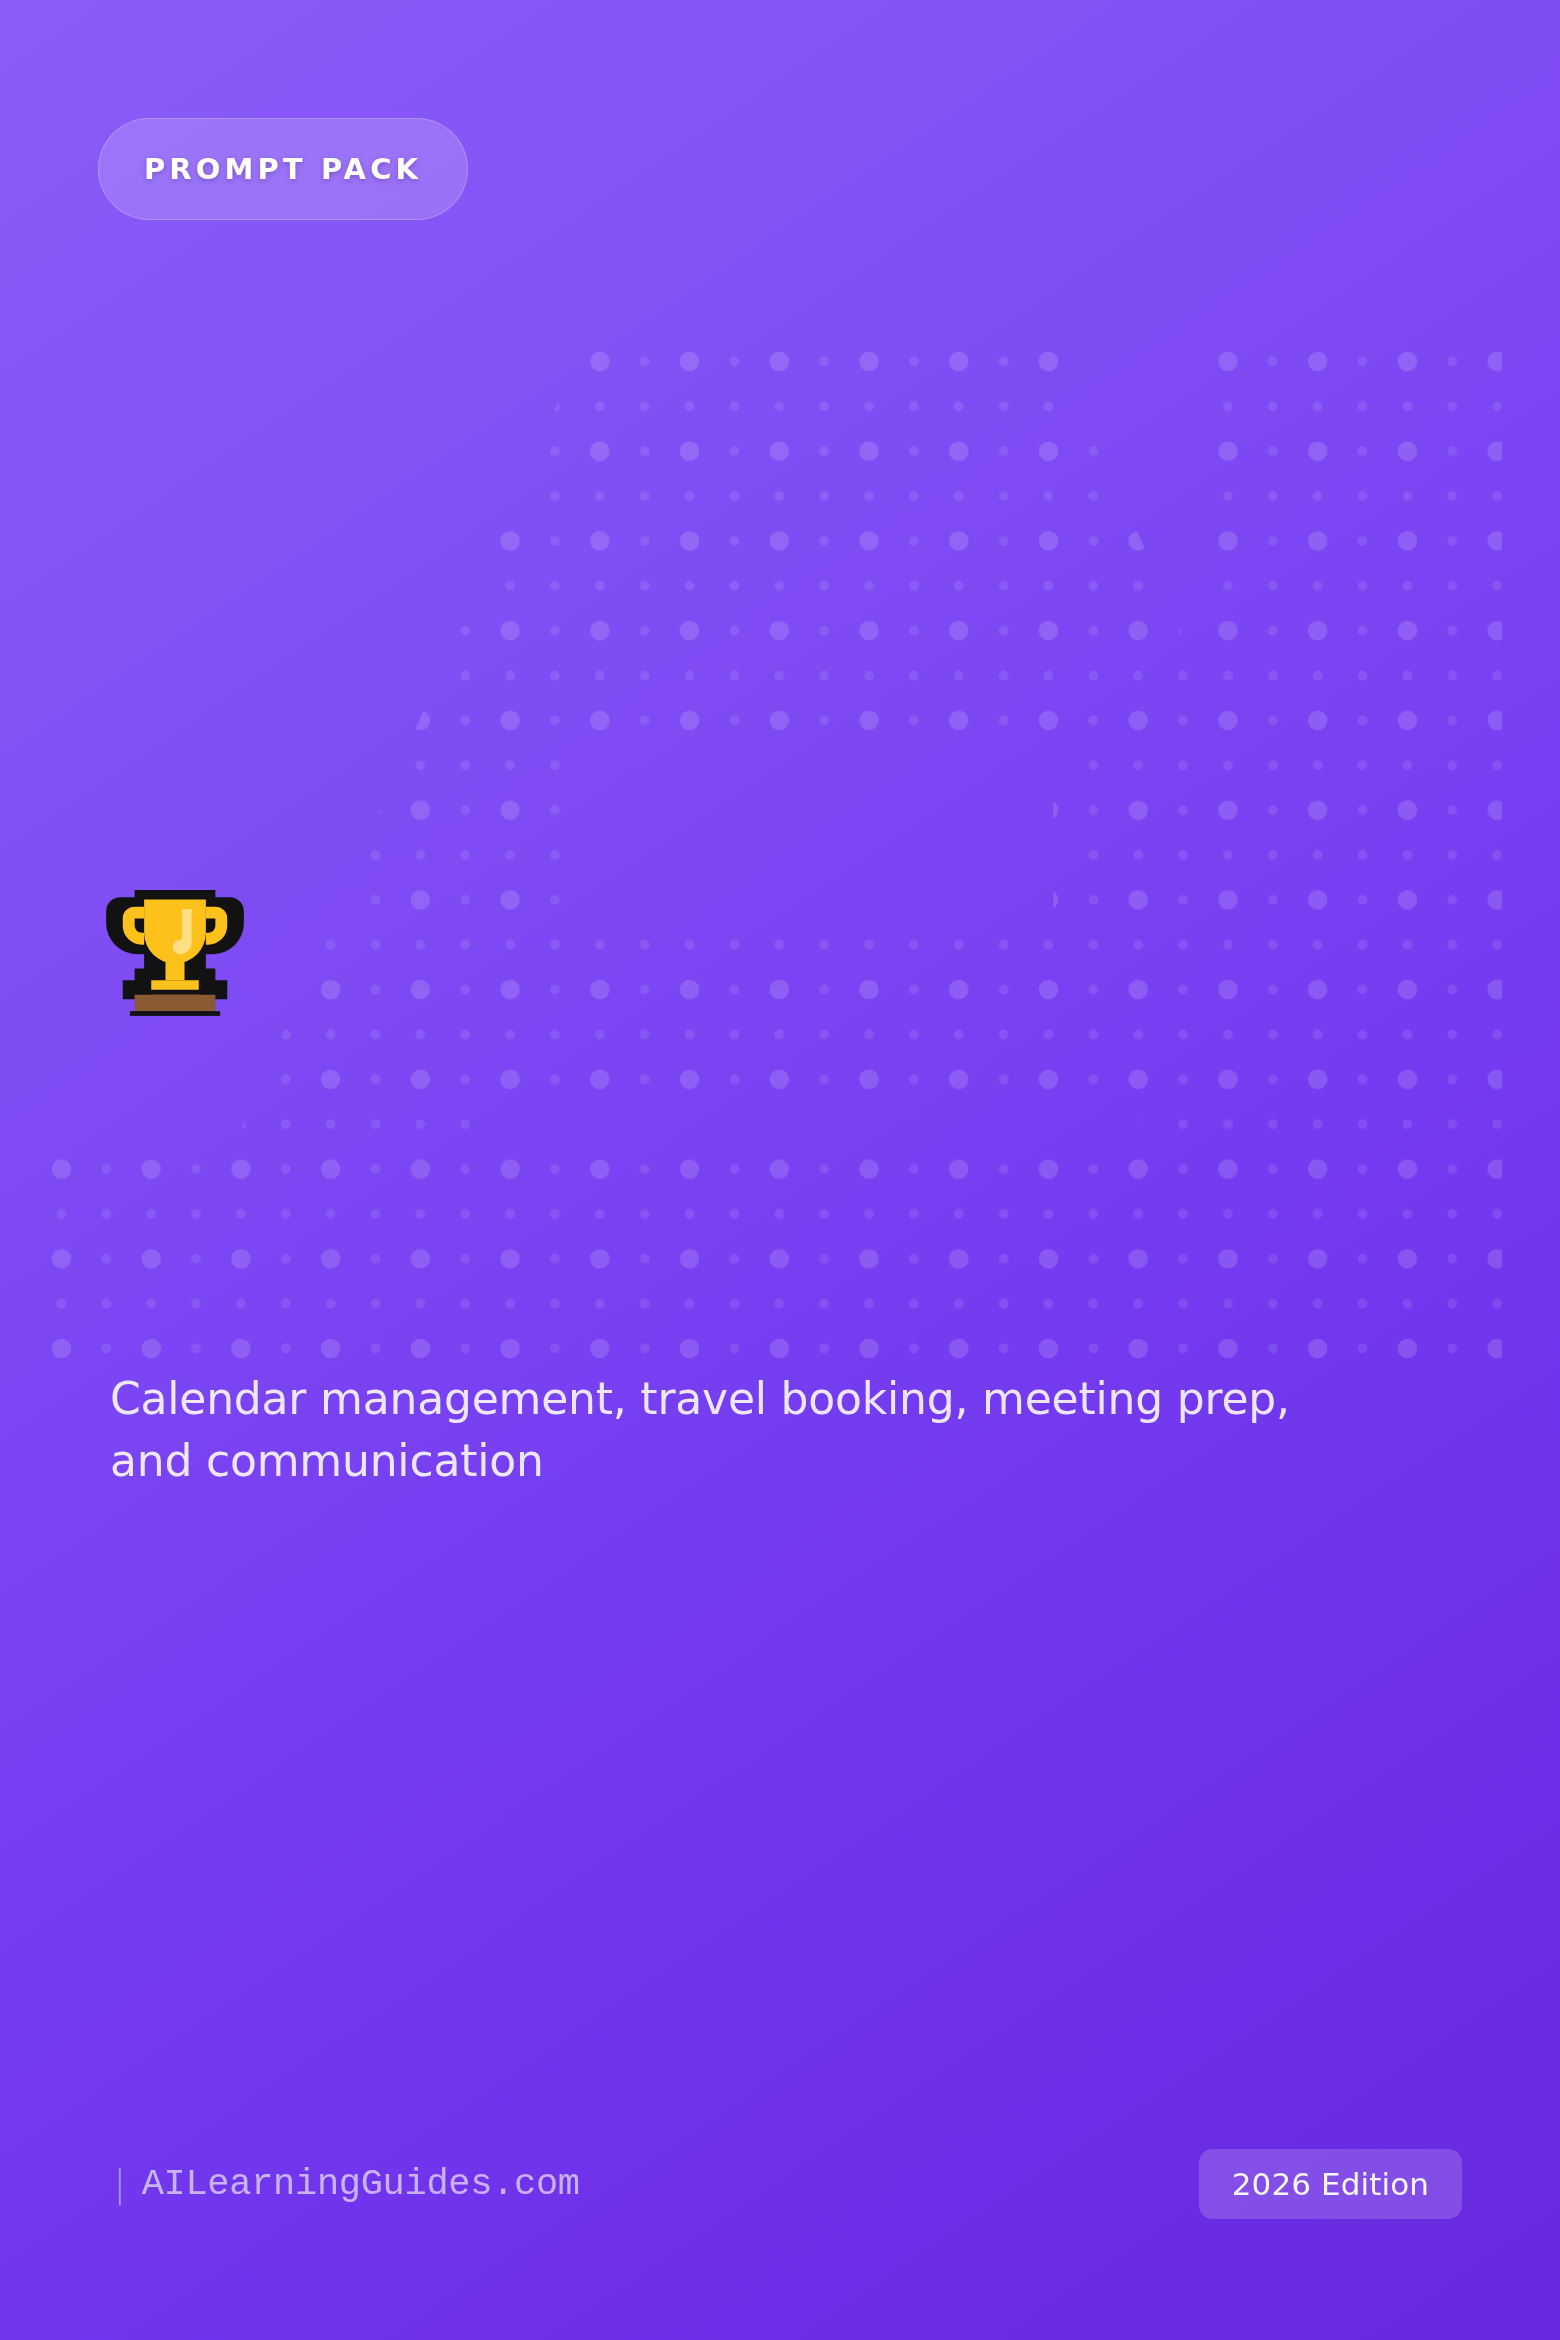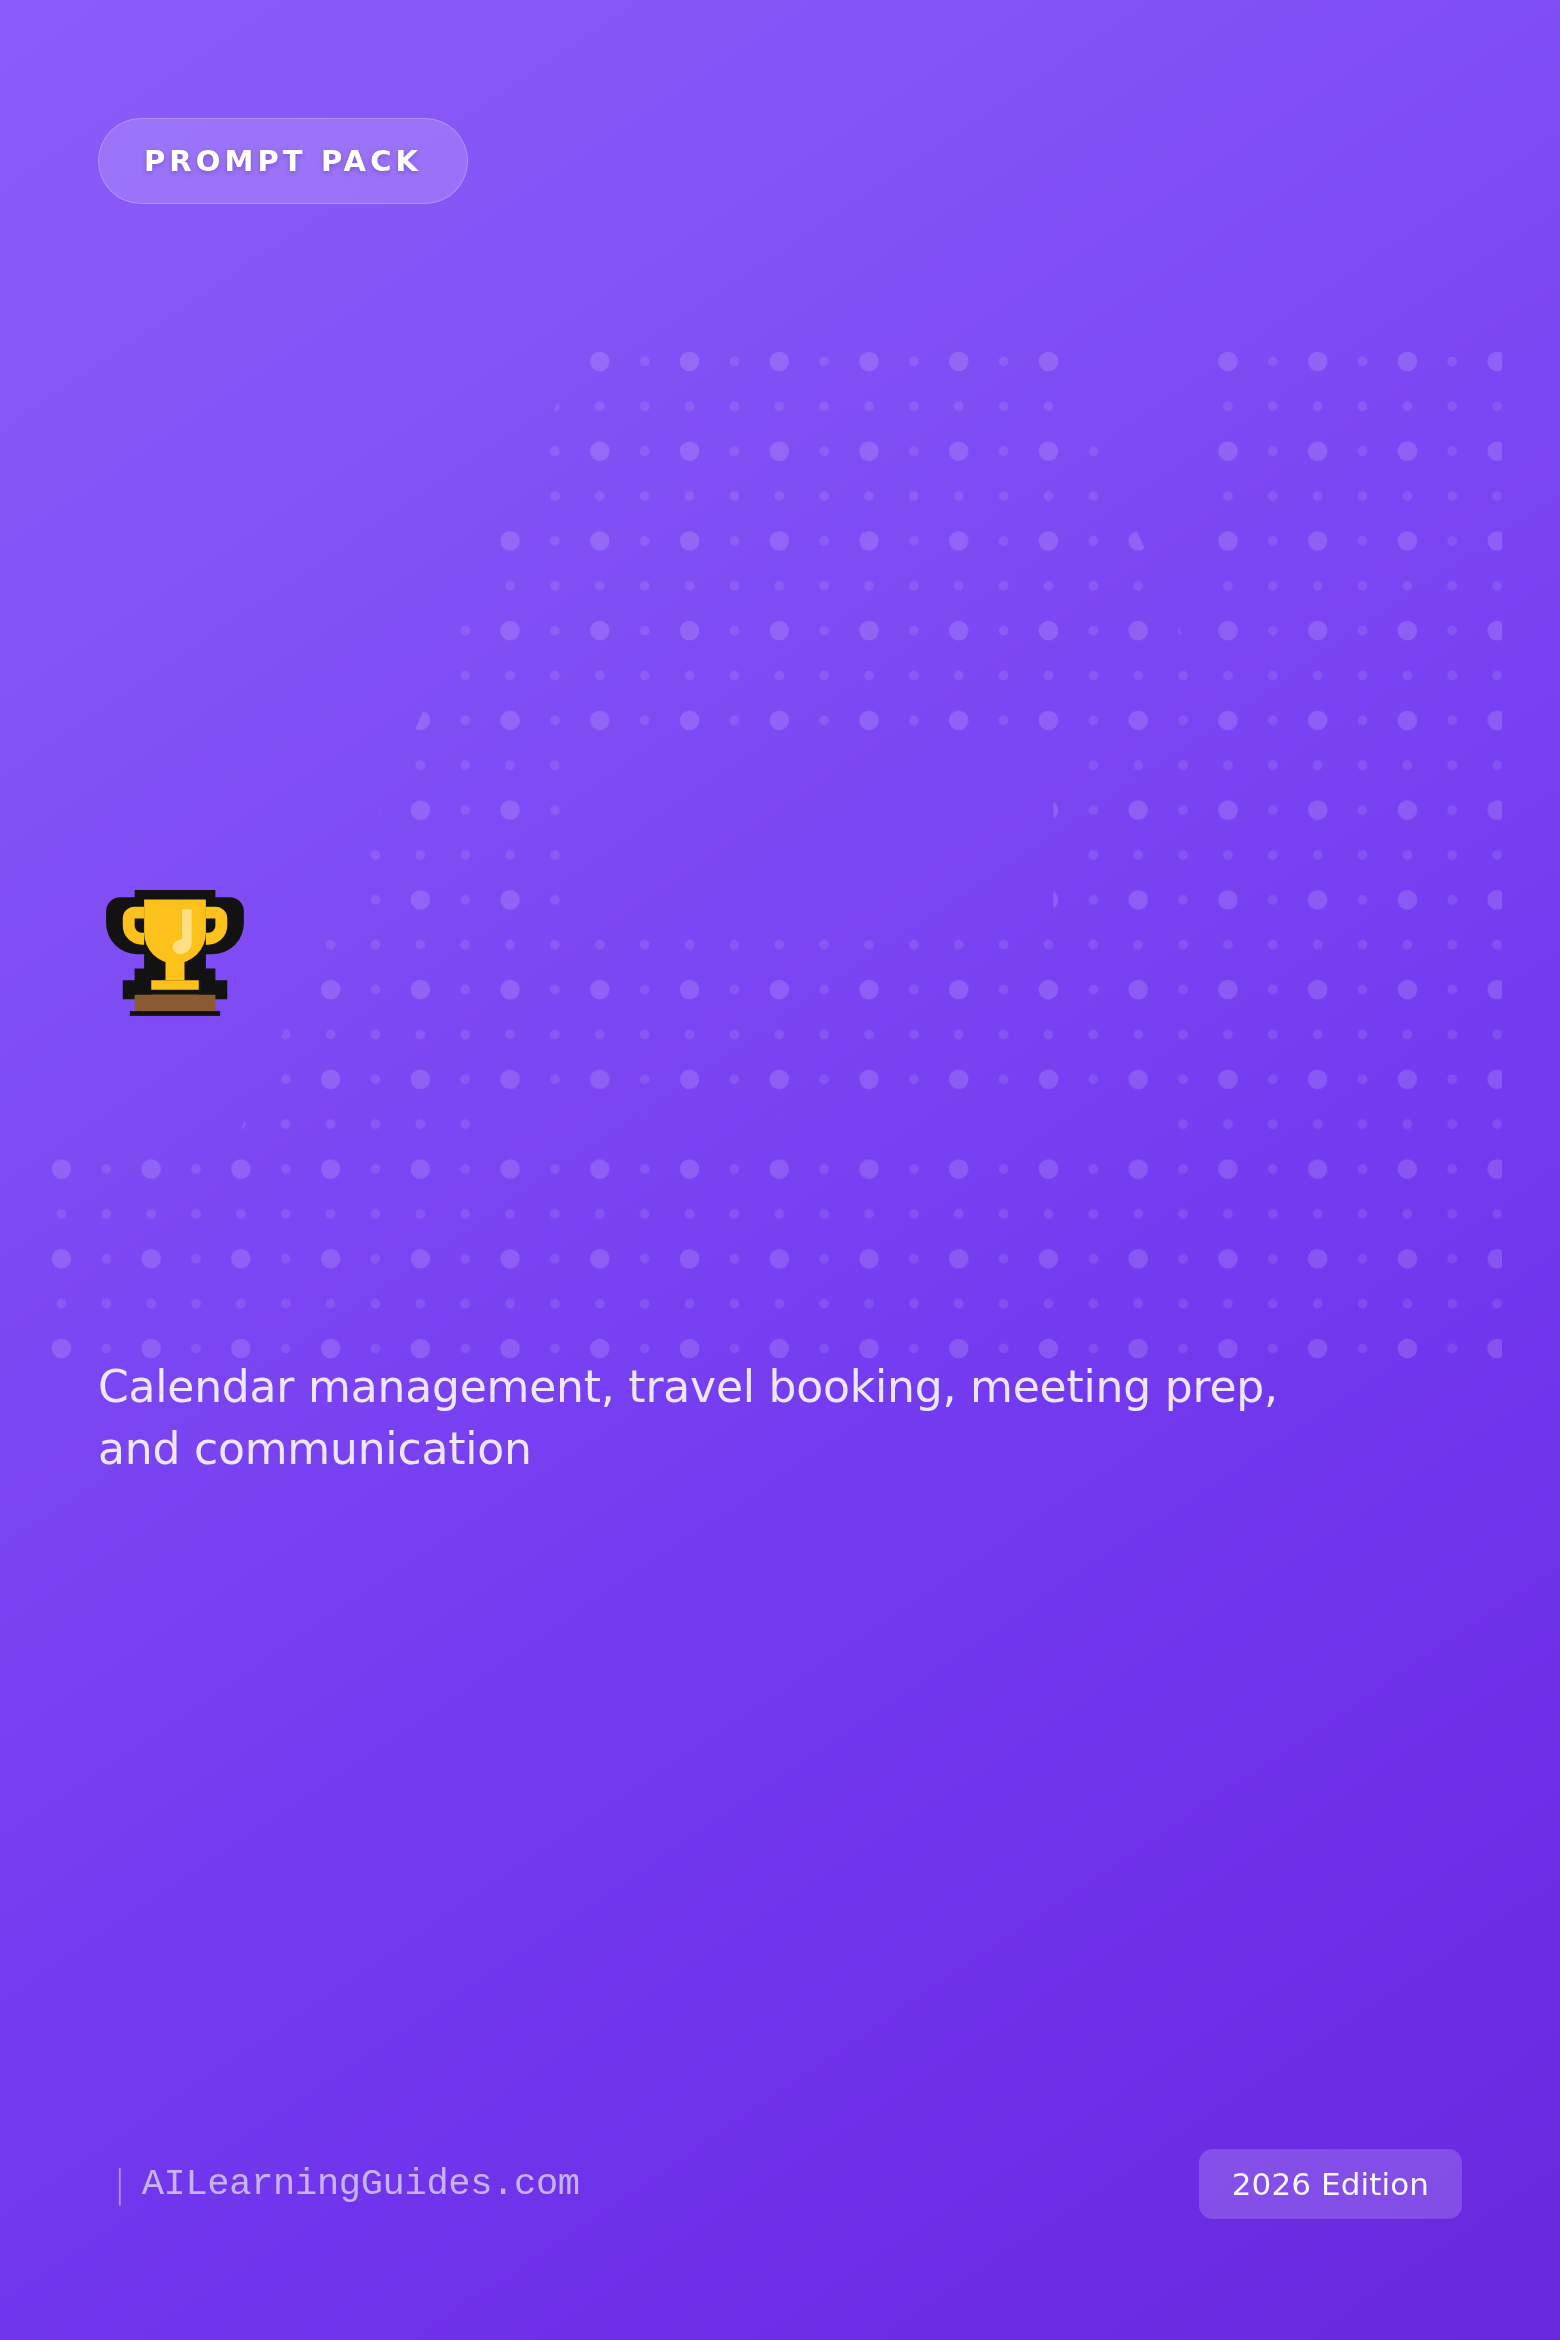--- a/index.html
+++ b/index.html
@@ -33,21 +33,21 @@
     pointer-events: none;
     opacity: 0.95;
   }
   #dotfield svg { display: block; width: 100%; height: 100%; }
 
   
   #badge-pill {
     position: absolute;
     left: 98px;
     top: 118px;
-    height: 86px;
+    height: 102px;
     padding: 0 45px;
     display: flex;
     align-items: center;
     border-radius: 974px;
     background: rgba(255,255,255,0.165);
     border: 1.5px solid rgba(255,255,255,0.22);
     box-sizing: border-box;
   }
   #badge-pill .label {
     color: #ffffff;
@@ -85,21 +85,21 @@
     letter-spacing: -0.5px;
     text-shadow: 3.9px 6.8px 12.7px rgba(47,14,110,0.30);
   }
 
   
   #subtitle {
     position: absolute;
     left: 98px;
     top: 1356px;
     width: 1180px;
-    margin: 0;
+    margin: 12px;
     color: rgba(255,255,255,0.87);
     font-size: 44px;
     font-weight: normal;
     line-height: 1.40;
     letter-spacing: -0.2px;
   }
 
   
   #footer {
     position: absolute;

